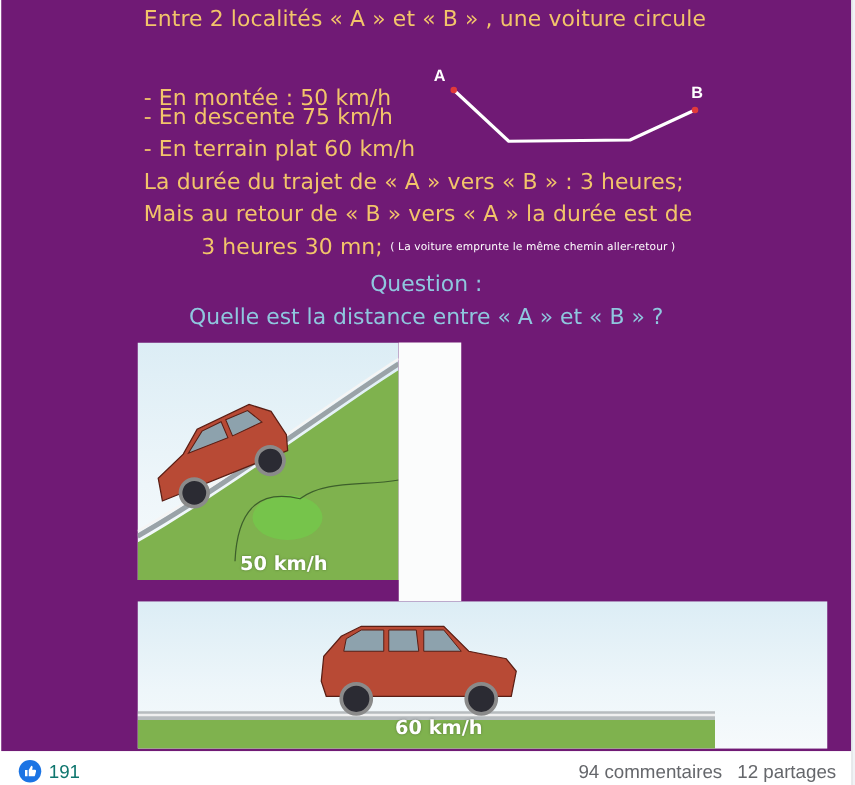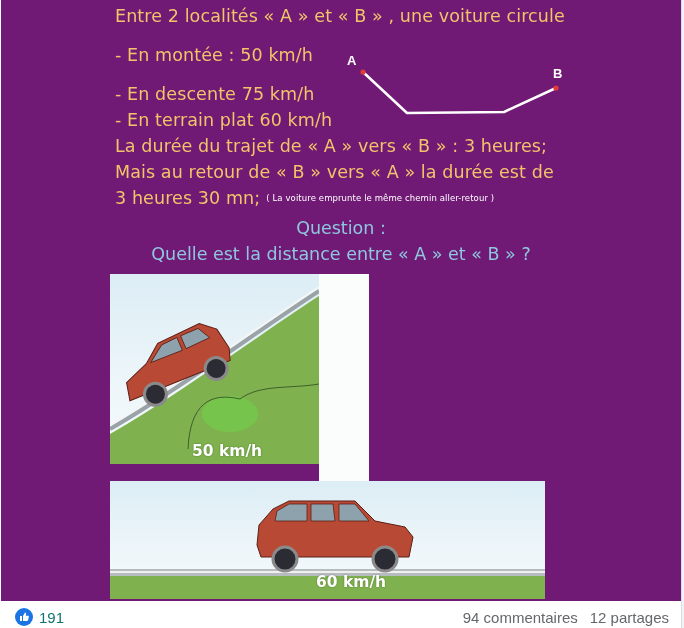--- a/index.html
+++ b/index.html
@@ -22,26 +22,26 @@
     .stats-right span + span { margin-left: 12px; }
   </style>
 </head>
 <body>
 
 <div class="post">
 
   <div class="media">
 
     <div class="text-line" style="top:5px;">Entre 2 localités « A » et « B » , une voiture circule</div>
-    <div class="text-line" style="top:44px;text-align:center;">- En montée : 50 km/h</div>
+    <div class="text-line" style="top:68px;text-align:center;">- En montée : 50 km/h</div>
     <div class="text-line" style="top:83px;">- En descente 75 km/h</div>
     <div class="text-line" style="top:109px;">- En terrain plat 60 km/h</div>
     <div class="text-line" style="top:135px;">La durée du trajet de « A » vers « B » :  3 heures;</div>
     <div class="text-line" style="top:161px;">Mais au retour de « B » vers « A » la durée est de</div>
-    <div class="text-line" style="top:187px;">
+    <div class="text-line" style="top:187px;margin-left:46px;">
       <span>3 heures 30 mn;</span><span class="note">( La voiture emprunte le même chemin aller-retour )</span>
     </div>
 
     <div class="q" style="left:0; width:680px; top:218px; font-size:17.5px;">Question :</div>
     <div class="q" style="left:0; width:680px; top:244px; font-size:17.5px;">Quelle est la distance entre « A » et « B » ?</div>
 
     <div class="diagram">
       <svg width="240" height="70" viewBox="0 0 240 70">
         <polyline points="22,20 66,61 163,60 215,36" fill="none" stroke="#ffffff" stroke-width="2.5" stroke-linejoin="round"></polyline>
         <circle cx="22" cy="20" r="2.6" fill="#e23a3a"></circle>
@@ -66,21 +66,21 @@
           <circle cx="30" cy="58" r="11" fill="#2b2b33" stroke="#8a8a8a" stroke-width="3"></circle>
           <circle cx="96" cy="58" r="11" fill="#2b2b33" stroke="#8a8a8a" stroke-width="3"></circle>
         </g>
       </svg>
       <div class="speed" style="left:82px; top:168px;">50 km/h</div>
     </div>
 
     <div style="position:absolute; left:318px; top:274px; width:50px; height:207px; background:#fbfcfc;"></div>
 
 
-    <div class="panel" style="left:109px; top:481px; width:435px; height:118px;">
+    <div class="panel" style="left:109px; top:481px; width:552px; height:118px;">
       <div class="sky"></div>
       <svg width="462" height="118" style="position:absolute;left:0;top:0;">
         <rect x="0" y="95" width="462" height="23" fill="#7fb24e"></rect>
         <rect x="0" y="88" width="462" height="7" fill="#b7bcbf"></rect>
         <rect x="0" y="90" width="462" height="2" fill="#f0f0f0"></rect>
         <g transform="translate(145,18)">
           <path d="M2,46 L4,26 L18,10 L34,2 L100,2 L120,22 L150,28 L158,38 L154,58 L6,58 Z" fill="#b84a35" stroke="#5a1e14" stroke-width="1"></path>
           <path d="M22,12 L34,5 L52,5 L52,22 L20,22 Z" fill="#8da2ad" stroke="#5a1e14" stroke-width="0.8"></path>
           <path d="M56,5 L78,5 L80,22 L56,22 Z" fill="#8da2ad" stroke="#5a1e14" stroke-width="0.8"></path>
           <path d="M84,5 L100,5 L114,22 L84,22 Z" fill="#8da2ad" stroke="#5a1e14" stroke-width="0.8"></path>

